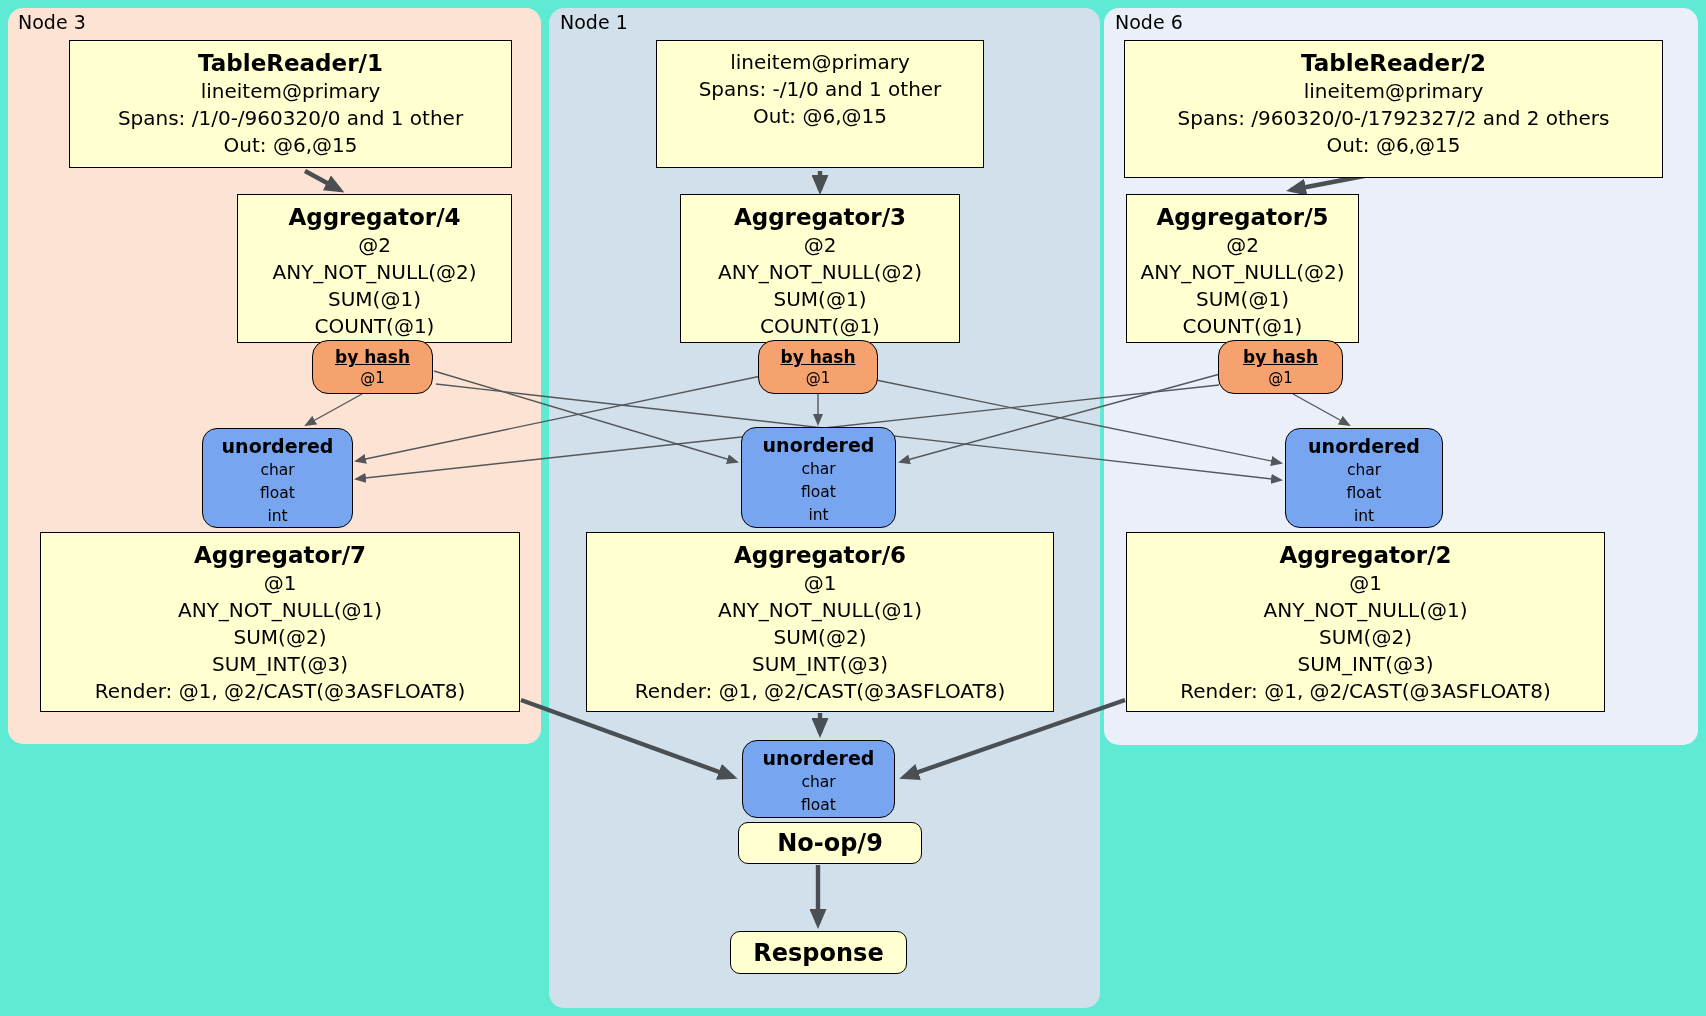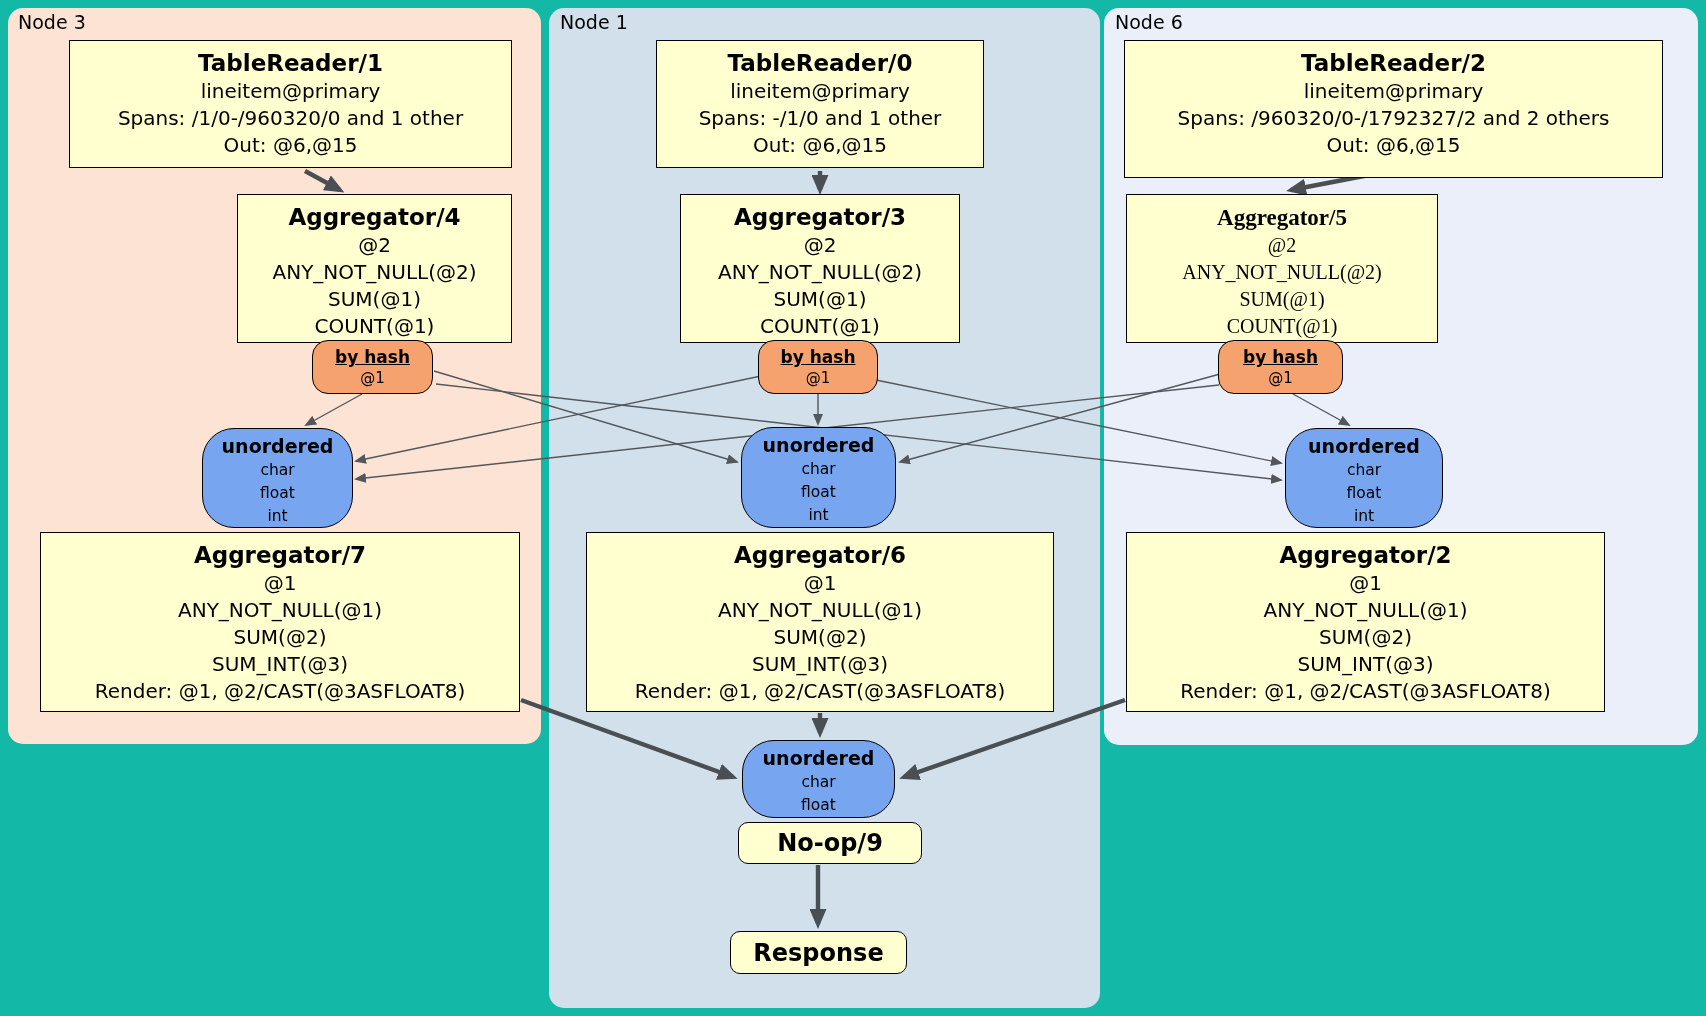--- a/index.html
+++ b/index.html
@@ -1,29 +1,29 @@
 <!DOCTYPE html>
 <html><head>
 <meta charset="utf-8">
 <style>
   html,body{margin:0;padding:0;background:#ffffff;}
-  .stage{position:relative;width:1706px;height:1016px;background:#14b8a6;overflow:hidden;
+  .stage{position:relative;width:1706px;height:1016px;background:#5eead4;overflow:hidden;
          font-family:"DejaVu Sans","Liberation Sans",sans-serif;color:#000;}
   .band{position:absolute;border-radius:15px;z-index:0;}
   .band-node3{background:#fce3d4;}
   .band-node1{background:#d1e0ea;}
   .band-node2{background:#eaeffa;}
   .band-label{position:absolute;font-size:19px;line-height:22px;z-index:3;}
   .edge-layer{position:absolute;left:0;top:0;z-index:1;}
   .edge-thin{stroke:#53575c;stroke-width:1.4;fill:none;}
   .edge-thick{stroke:#4a4f54;stroke-width:4.4;fill:none;}
   .box{position:absolute;box-sizing:border-box;border:1.6px solid #000;text-align:center;z-index:2;}
   .ybox{background:#ffffcf;border-radius:0;padding-top:8px;}
   .obox{background:#f5a26e;border-radius:16px;padding-top:6px;}
-  .bbox{background:#77a5f0;border-radius:32px;padding-top:4px;}
+  .bbox{background:#77a5f0;border-radius:15px;padding-top:4px;}
   .pill{background:#ffffcf;border-radius:10px;display:flex;align-items:center;justify-content:center;
         font-weight:bold;font-size:24px;padding-top:0;}
   .title{font-weight:bold;font-size:23px;line-height:29px;white-space:nowrap;}
   .line{font-size:20px;line-height:27px;white-space:nowrap;}
   .rtitle{font-weight:bold;font-size:17px;line-height:21px;text-decoration:underline;}
   .rline{font-size:15px;line-height:20px;}
   .stitle{font-weight:bold;font-size:19px;line-height:26px;}
   .sline{font-size:15.5px;line-height:23px;}
 </style>
 </head>
@@ -96,21 +96,20 @@
   <div class="box ybox" style="left:40px;top:532px;width:480px;height:180px;">
     <div class="title">Aggregator/7</div>
     <div class="line">@1</div>
     <div class="line">ANY_NOT_NULL(@1)</div>
     <div class="line">SUM(@2)</div>
     <div class="line">SUM_INT(@3)</div>
     <div class="line">Render: @1, @2/CAST(@3ASFLOAT8)</div>
   </div>
 
   <div class="box ybox" style="left:656px;top:40px;width:328px;height:128px;">
-    <div class="title">TableReader/0</div>
     <div class="line">lineitem@primary</div>
     <div class="line">Spans: -/1/0 and 1 other</div>
     <div class="line">Out: @6,@15</div>
   </div>
 
   <div class="box ybox" style="left:680px;top:194px;width:280px;height:149px;">
     <div class="title">Aggregator/3</div>
     <div class="line">@2</div>
     <div class="line">ANY_NOT_NULL(@2)</div>
     <div class="line">SUM(@1)</div>
@@ -152,21 +151,21 @@
     <span>Response</span>
   </div>
 
   <div class="box ybox" style="left:1124px;top:40px;width:539px;height:138px;">
     <div class="title">TableReader/2</div>
     <div class="line">lineitem@primary</div>
     <div class="line">Spans: /960320/0-/1792327/2 and 2 others</div>
     <div class="line">Out: @6,@15</div>
   </div>
 
-  <div class="box ybox" style="left:1126px;top:194px;width:312px;height:149px;font-family:Liberation Serif, serif;">
+  <div class="box ybox" style="left:1126px;top:194px;width:233px;height:149px;">
     <div class="title">Aggregator/5</div>
     <div class="line">@2</div>
     <div class="line">ANY_NOT_NULL(@2)</div>
     <div class="line">SUM(@1)</div>
     <div class="line">COUNT(@1)</div>
   </div>
 
   <div class="box obox" style="left:1218px;top:340px;width:125px;height:54px;">
     <div class="rtitle">by hash</div>
     <div class="rline">@1</div>

